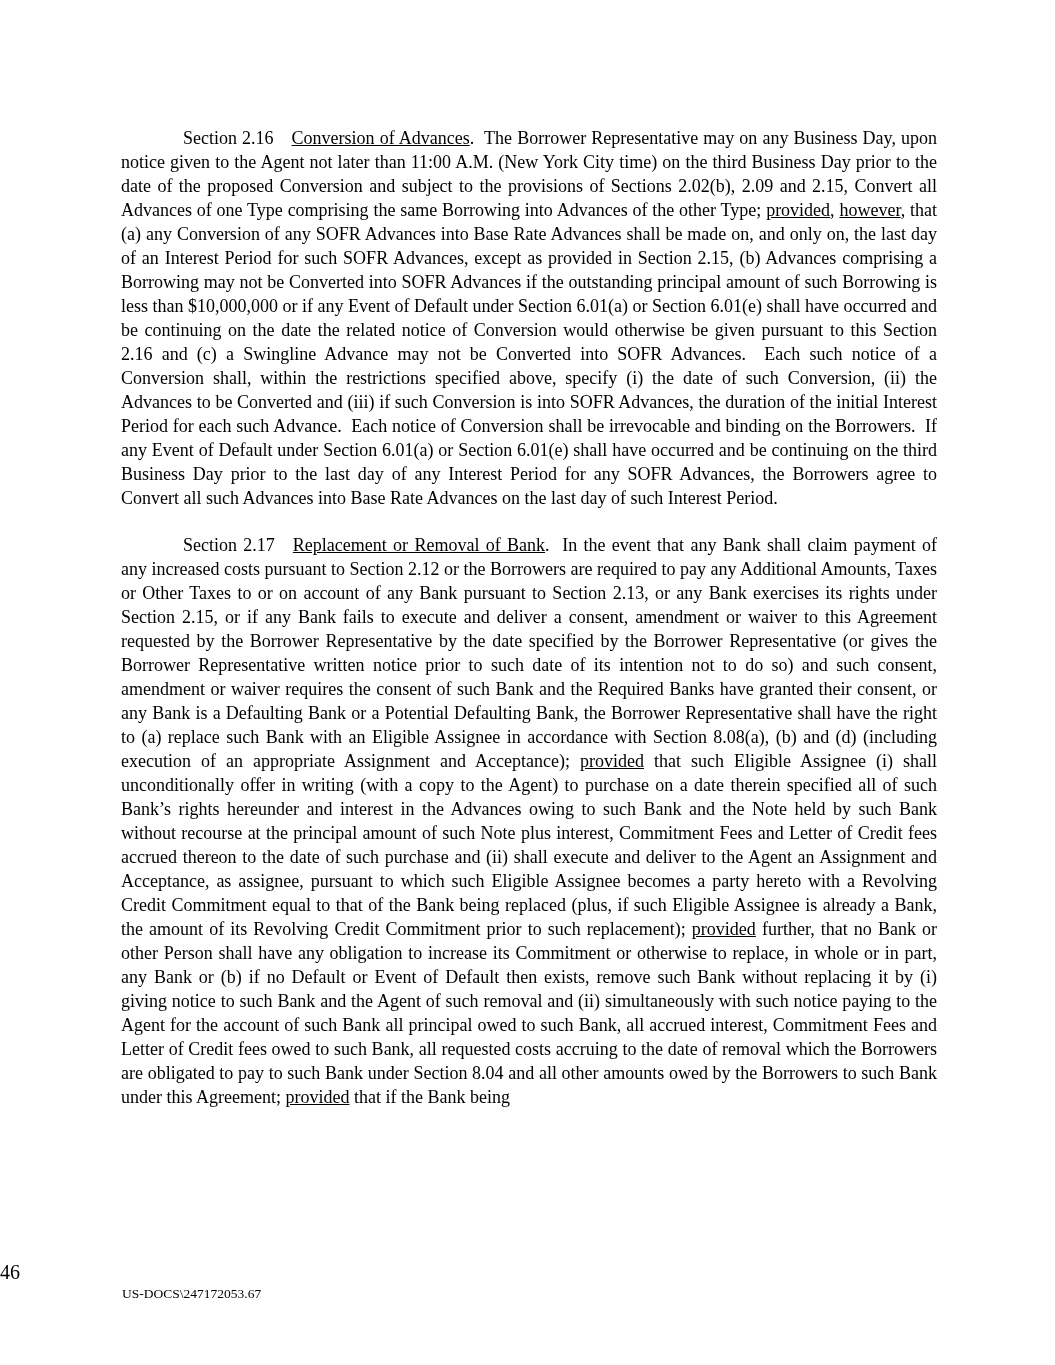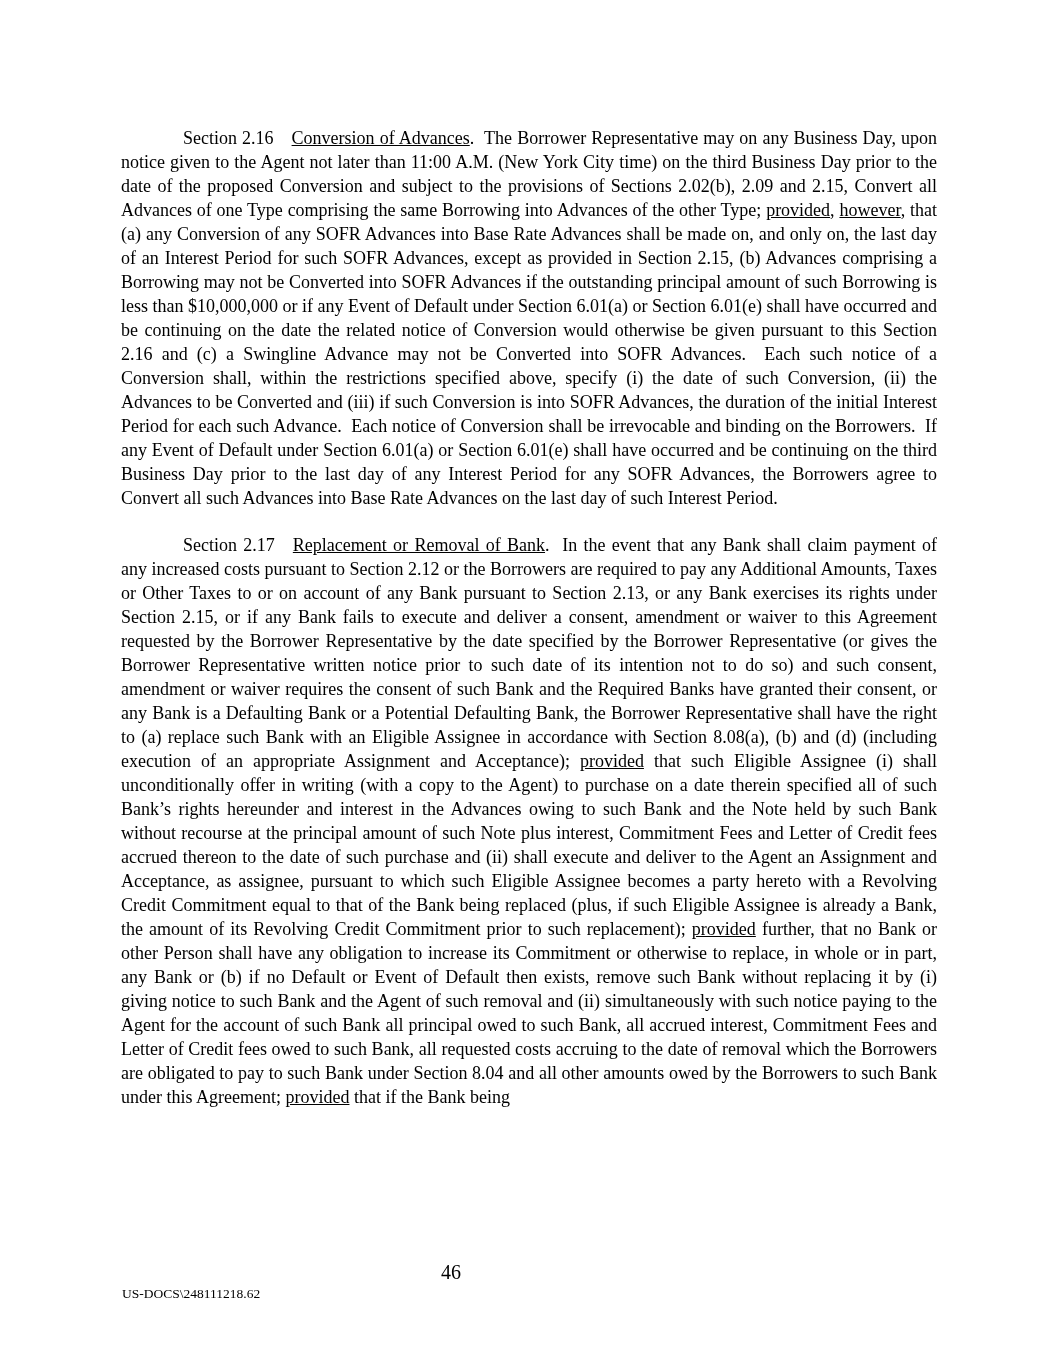--- a/index.html
+++ b/index.html
@@ -31,35 +31,34 @@
     color: #000000;
   }
   p.para span.u {
     text-decoration: underline;
   }
   .page-number {
     position: absolute;
     top: 1260px;
     left: 0;
     width: 902px;
-    text-align: center;
     font-size: 20px;
     line-height: 24px;
   }
   .doc-id {
     position: absolute;
     top: 1286px;
     left: 122px;
     font-size: 13.5px;
     line-height: 16px;
   }
 </style>
 </head>
 <body>
 
 <div class="page">
   <div class="textblock">
       <p class="para"><span>Section 2.16</span><span> </span><span class="u">Conversion of Advances</span><span>.&nbsp; The Borrower Representative may on any Business Day, upon notice given to the Agent not later than 11:00 A.M. (New York City time) on the third Business Day prior to the date of the proposed Conversion and subject to the provisions of Sections 2.02(b), 2.09 and 2.15, Convert all Advances of one Type comprising the same Borrowing into Advances of the other Type; </span><span class="u">provided</span><span>, </span><span class="u">however</span><span>, that (a) any Conversion of any SOFR Advances into Base Rate Advances shall be made on, and only on, the last day of an Interest Period for such SOFR Advances, except as provided in Section 2.15, (b) Advances comprising a Borrowing may not be Converted into SOFR Advances if the outstanding principal amount of such Borrowing is less than $10,000,000 or if any Event of Default under Section 6.01(a) or Section 6.01(e) shall have occurred and be continuing on the date the related notice of Conversion would otherwise be given pursuant to this Section 2.16 and (c) a Swingline Advance may not be Converted into SOFR Advances.&nbsp; Each such notice of a Conversion shall, within the restrictions specified above, specify (i) the date of such Conversion, (ii) the Advances to be Converted and (iii) if such Conversion is into SOFR Advances, the duration of the initial Interest Period for each such Advance.&nbsp; Each notice of Conversion shall be irrevocable and binding on the Borrowers.&nbsp; If any Event of Default under Section 6.01(a) or Section 6.01(e) shall have occurred and be continuing on the third Business Day prior to the last day of any Interest Period for any SOFR Advances, the Borrowers agree to Convert all such Advances into Base Rate Advances on the last day of such Interest Period.</span></p>
       <p class="para"><span>Section 2.17</span><span> </span><span class="u">Replacement or Removal of Bank</span><span>.&nbsp; In the event that any Bank shall claim payment of any increased costs pursuant to Section 2.12 or the Borrowers are required to pay any Additional Amounts, Taxes or Other Taxes to or on account of any Bank pursuant to Section 2.13, or any Bank exercises its rights under Section 2.15, or if any Bank fails to execute and deliver a consent, amendment or waiver to this Agreement requested by the Borrower Representative by the date specified by the Borrower Representative (or gives the Borrower Representative written notice prior to such date of its intention not to do so) and such consent, amendment or waiver requires the consent of such Bank and the Required Banks have granted their consent, or any Bank is a Defaulting Bank or a Potential Defaulting Bank, the Borrower Representative shall have the right to (a) replace such Bank with an Eligible Assignee in accordance with Section 8.08(a), (b) and (d) (including execution of an appropriate Assignment and Acceptance); </span><span class="u">provided</span><span> that such Eligible Assignee (i) shall unconditionally offer in writing (with a copy to the Agent) to purchase on a date therein specified all of such Bank’s rights hereunder and interest in the Advances owing to such Bank and the Note held by such Bank without recourse at the principal amount of such Note plus interest, Commitment Fees and Letter of Credit fees accrued thereon to the date of such purchase and (ii) shall execute and deliver to the Agent an Assignment and Acceptance, as assignee, pursuant to which such Eligible Assignee becomes a party hereto with a Revolving Credit Commitment equal to that of the Bank being replaced (plus, if such Eligible Assignee is already a Bank, the amount of its Revolving Credit Commitment prior to such replacement); </span><span class="u">provided</span><span> further, that no Bank or other Person shall have any obligation to increase its Commitment or otherwise to replace, in whole or in part, any Bank or (b) if no Default or Event of Default then exists, remove such Bank without replacing it by (i) giving notice to such Bank and the Agent of such removal and (ii) simultaneously with such notice paying to the Agent for the account of such Bank all principal owed to such Bank, all accrued interest, Commitment Fees and Letter of Credit fees owed to such Bank, all requested costs accruing to the date of removal which the Borrowers are obligated to pay to such Bank under Section 8.04 and all other amounts owed by the Borrowers to such Bank under this Agreement; </span><span class="u">provided</span><span> that if the Bank being</span></p>
     </div>
   <div class="page-number">46</div>
-  <div class="doc-id">US-DOCS\248111218.62</div>
+  <div class="doc-id">US-DOCS\247172053.67</div>
 </div>
 
 </body></html>

